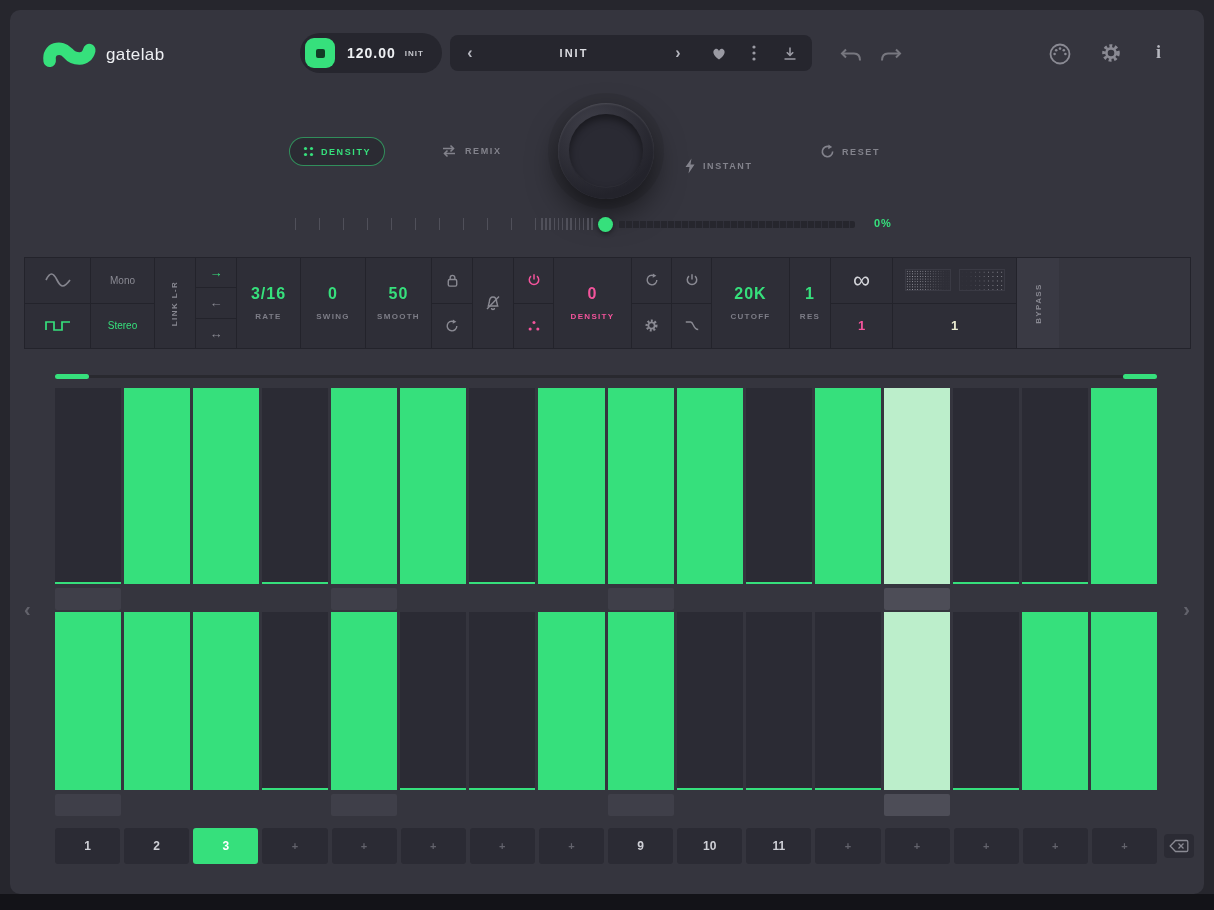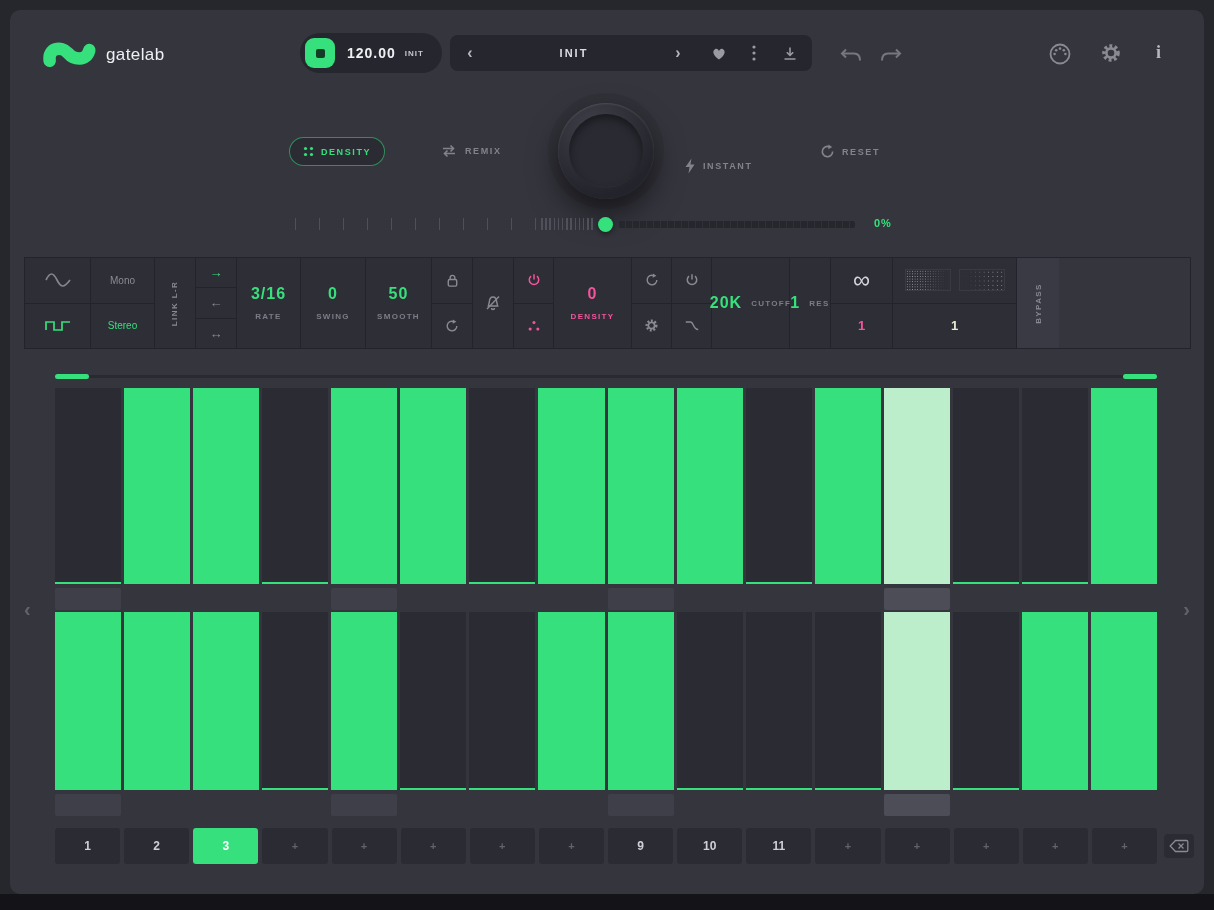--- a/index.html
+++ b/index.html
@@ -88,21 +88,21 @@
   .vert{ transform:rotate(-90deg); white-space:nowrap; font-size:8px; font-weight:bold;
     color:var(--icon); letter-spacing:1.4px; }
   .txt-opt{ font-size:10px; font-weight:normal; color:var(--icon); }
   .txt-opt.on{ color:var(--green); }
   .arrow-fwd{ color:var(--green); }
   .dens-wrap{ flex:1; display:flex; }
   .dens-icons{ width:40px; display:flex; flex-direction:column; border-right:1px solid var(--border); }
   .dens-val{ flex:1; display:flex; flex-direction:column; align-items:center; justify-content:center; gap:9px; }
   .val.pink, .lbl.pink{ color:var(--pink); }
   .split{ flex:1; display:flex; }
-  .sub{ display:flex; align-items:center; justify-content:center; gap:9px; }
+  .sub{ display:flex; flex-direction:column; align-items:center; justify-content:center; gap:9px; }
   .sub.cutoff{ width:78px; border-right:1px solid var(--border); }
   .sub.res{ flex:1; }
   .inf-glyph{ font-size:24px; color:#d4d5da; line-height:1; }
   .chan-val{ font-size:13px; font-weight:bold; }
   .dither-box{ width:46px; height:22px; background-color:var(--cellbg); border:1px solid #3a3a44; }
   .dither-a{ background-image:linear-gradient(100deg, rgba(46,46,55,0) 35%, rgba(46,46,55,.95) 85%),
     radial-gradient(#9a9aa2 .7px, transparent .8px); background-size:100% 100%, 2.6px 2.6px; }
   .dither-b{ background-image:linear-gradient(260deg, rgba(46,46,55,0) 25%, rgba(46,46,55,.95) 80%),
     radial-gradient(#9a9aa2 .7px, transparent .8px); background-size:100% 100%, 4.4px 4.4px; }
   .pale{ color:#e9ead0; }

